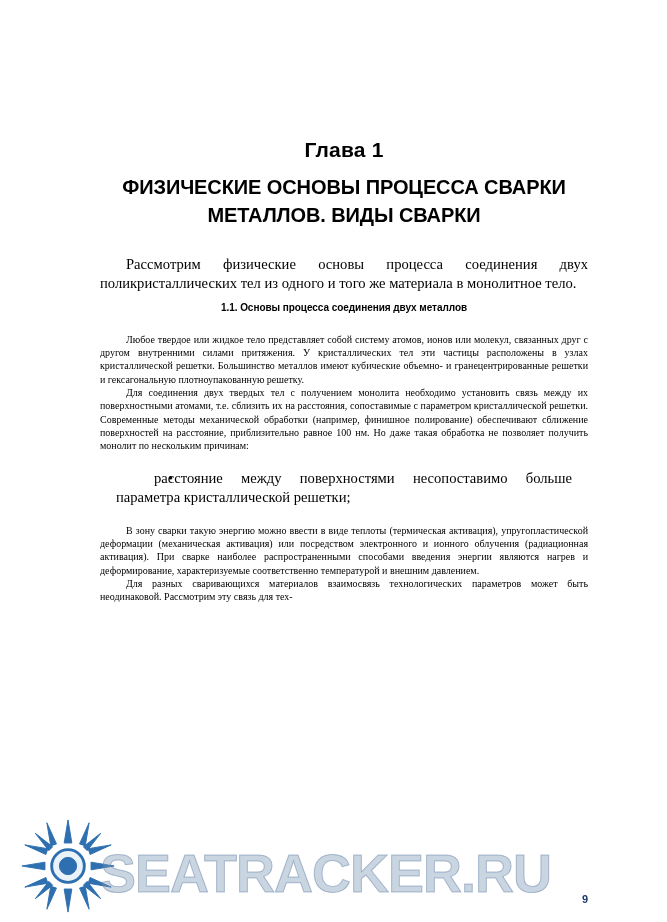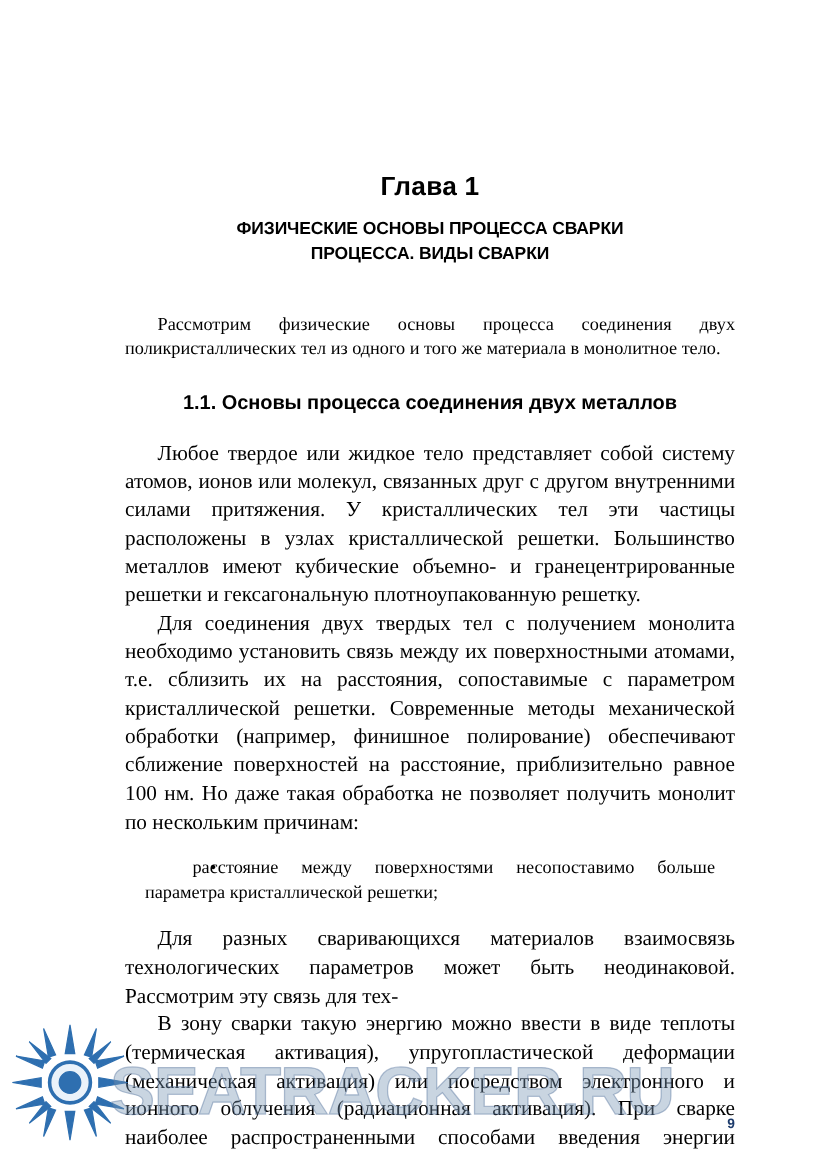--- a/index.html
+++ b/index.html
@@ -28,44 +28,44 @@
     font-family: "Liberation Sans", sans-serif;
     font-weight: bold;
     color: #000;
   }
   .chapter-num {
     font-size: 21px;
     letter-spacing: 0.2px;
     margin-bottom: 11px;
   }
   .chapter-title {
-    font-size: 14px;
+    font-size: 20px;
     line-height: 1.42;
     letter-spacing: -0.1px;
     text-align: center;
   }
   .intro {
-    margin-top: 38px;
+    margin-top: 25px;
     font-size: 14.6px;
     line-height: 1.33;
     text-align: justify;
     text-indent: 26px;
     color: #000;
   }
   .section-title {
-    margin-top: 24px;
+    margin-top: 8px;
     text-align: center;
     font-family: "Liberation Sans", sans-serif;
     font-weight: bold;
-    font-size: 16px;
+    font-size: 10px;
     letter-spacing: -0.05px;
   }
   p.body-par {
     margin: 0;
-    font-size: 17px;
+    font-size: 10px;
     line-height: 1.335;
     text-align: justify;
     text-indent: 26px;
     color: #000;
   }
   p.body-par.first {
     margin-top: 20px;
   }
   ul.bullets {
     margin: 16px;
@@ -88,21 +88,21 @@
     right: 88px;
     bottom: 17px;
     font-family: "Liberation Sans", sans-serif;
     font-weight: bold;
     font-size: 11px;
     color: #1b3a6b;
   }
   
   .watermark {
     position: absolute;
-    left: 0;
+    left: 12px;
     bottom: 0;
     width: 573px;
     height: 120px;
     pointer-events: none;
   }
   .wm-text {
     position: absolute;
     left: 88px;
     bottom: 18px;
     font-family: "Liberation Sans", sans-serif;
@@ -123,37 +123,37 @@
 </style>
 </head>
 <body>
 
 <div class="page">
 
   <div class="chapter-head">
     <div class="chapter-num">Глава 1</div>
     <div class="chapter-title">
       <div>ФИЗИЧЕСКИЕ ОСНОВЫ ПРОЦЕССА СВАРКИ</div>
-      <div>ПРОЦЕССА. ВИДЫ СВАРКИ</div>
+      <div>МЕТАЛЛОВ. ВИДЫ СВАРКИ</div>
     </div>
   </div>
 
   <div class="intro">Рассмотрим физические основы процесса соединения двух поликристаллических тел из одного и того же материала в монолитное тело.</div>
 
   <div class="section-title">1.1. Основы процесса соединения двух металлов</div>
 
   <p class="body-par first">Любое твердое или жидкое тело представляет собой систему атомов, ионов или молекул, связанных друг с другом внутренними силами притяжения. У кристаллических тел эти частицы расположены в узлах кристаллической решетки. Большинство металлов имеют кубические объемно- и гранецентрированные решетки и гексагональную плотноупакованную решетку.</p>
   <p class="body-par">Для соединения двух твердых тел с получением монолита необходимо установить связь между их поверхностными атомами, т.е. сблизить их на расстояния, сопоставимые с параметром кристаллической решетки. Современные методы механической обработки (например, финишное полирование) обеспечивают сближение поверхностей на расстояние, приблизительно равное 100 нм. Но даже такая обработка не позволяет получить монолит по нескольким причинам:</p>
 
   <ul class="bullets">
     <li><span class="dot">•</span><span>расстояние между поверхностями несопоставимо больше параметра кристаллической решетки;</span></li>
   </ul>
 
+  <p class="body-par">В зону сварки такую энергию можно ввести в виде теплоты (термическая активация), упругопластической деформации (механическая активация) или посредством электронного и ионного облучения (радиационная активация). При сварке наиболее распространенными способами введения энергии являются нагрев и деформирование, характеризуемые соответственно температурой и внешним давлением.</p>
   <p class="body-par">Для разных сваривающихся материалов взаимосвязь технологических параметров может быть неодинаковой. Рассмотрим эту связь для тех-</p>
-  <p class="body-par">В зону сварки такую энергию можно ввести в виде теплоты (термическая активация), упругопластической деформации (механическая активация) или посредством электронного и ионного облучения (радиационная активация). При сварке наиболее распространенными способами введения энергии являются нагрев и деформирование, характеризуемые соответственно температурой и внешним давлением.</p>
 
   <div class="page-number">9</div>
 </div>
 
 <div class="watermark">
   <svg class="wm-sun" viewBox="0 0 100 100">
     <g fill="#2e6fb0" stroke="#2e6fb0">
       <circle cx="50" cy="50" r="17" fill="#eaf2fa" stroke="#2e6fb0" stroke-width="3"></circle>
       <circle cx="50" cy="50" r="9" fill="#2e6fb0"></circle>
       <g>

